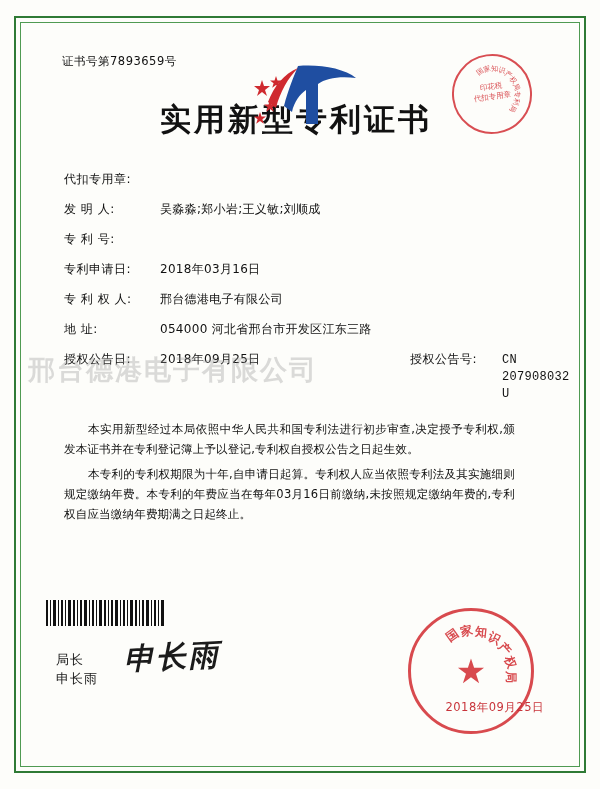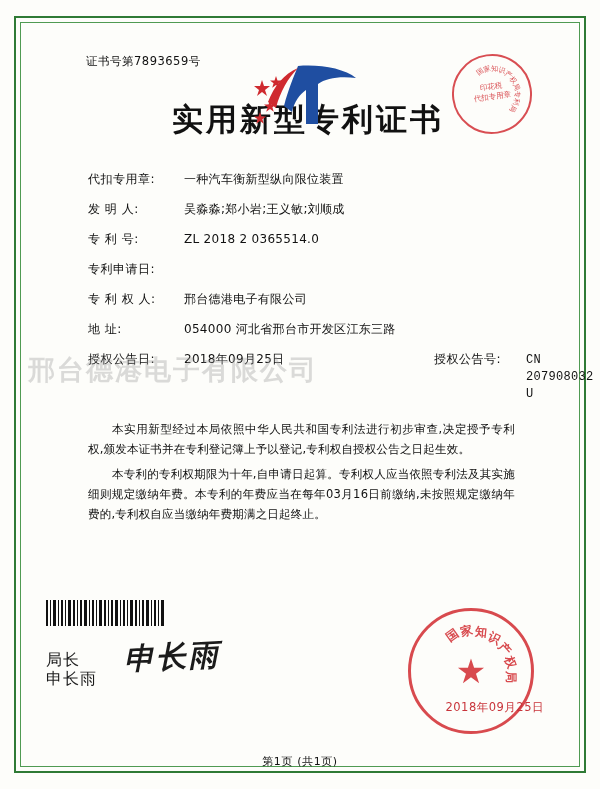--- a/index.html
+++ b/index.html
@@ -52,21 +52,21 @@
   .corner-tr { right: 14px; top: 16px; border-left: none; border-bottom: none; }
   .corner-bl { left: 14px; bottom: 16px; border-right: none; border-top: none; }
   .corner-br { right: 14px; bottom: 16px; border-left: none; border-top: none; }
 
   .content {
     position: absolute;
     left: 20px;
     top: 22px;
     right: 20px;
     bottom: 22px;
-    padding: 22px 28px 0 44px;
+    padding: 22px 28px 0 20px;
     box-sizing: border-box;
   }
 
   
   .cert-no {
     font-size: 11.5px;
     letter-spacing: 0.5px;
     color: #111;
     margin-left: 22px;
     margin-top: 10px;
@@ -202,23 +202,23 @@
     position: absolute;
     left: 46px;
     top: 600px;
     width: 120px;
     height: 26px;
   }
 
   
   .sign-block {
     position: absolute;
-    left: 46px;
+    left: 56px;
     top: 650px;
-    font-size: 16px;
+    font-size: 13px;
     line-height: 19px;
     letter-spacing: 1px;
   }
   .signature-script {
     position: absolute;
     left: 124px;
     top: 637px;
     font-family: "DejaVu Serif", "Liberation Serif", serif;
     font-size: 30px;
     font-style: italic;
@@ -324,35 +324,34 @@
         <div>代扣专用章</div>
       </div>
     </div>
 
     <div class="title">实用新型专利证书</div>
 
     <div class="fields">
 
       <div class="field-row">
         <div class="field-label">代扣专用章:</div>
-        <div class="field-value">一种汽车衡新型纵向限位装置</div>
       </div>
 
       <div class="field-row">
         <div class="field-label">发 明 人:</div>
         <div class="field-value">吴淼淼;郑小岩;王义敏;刘顺成</div>
       </div>
 
       <div class="field-row">
         <div class="field-label">专 利 号:</div>
-        <div class="field-value">ZL 2018 2 0365514.0</div>
       </div>
 
       <div class="field-row">
         <div class="field-label">专利申请日:</div>
+        <div class="field-value">2018年03月16日</div>
       </div>
 
       <div class="field-row">
         <div class="field-label">专 利 权 人:</div>
         <div class="field-value">邢台德港电子有限公司</div>
       </div>
 
       <div class="field-row">
         <div class="field-label">地 址:</div>
         <div class="field-value">054000 河北省邢台市开发区江东三路</div>
@@ -425,15 +424,14 @@
       <span style="transform: rotate(-84deg) translate(48px) rotate(90deg);">知</span>
       <span style="transform: rotate(-63deg) translate(48px) rotate(90deg);">识</span>
       <span style="transform: rotate(-42deg) translate(48px) rotate(90deg);">产</span>
       <span style="transform: rotate(-21deg) translate(48px) rotate(90deg);">权</span>
       <span style="transform: rotate(0deg) translate(48px) rotate(90deg);">局</span>
     </div>
     <div class="star">★</div>
   </div>
   <div class="seal-date">2018年09月25日</div>
 
-  <div class="page-footer">第1页 (共1页)</div>
 
 </div>
 
 </body></html>

